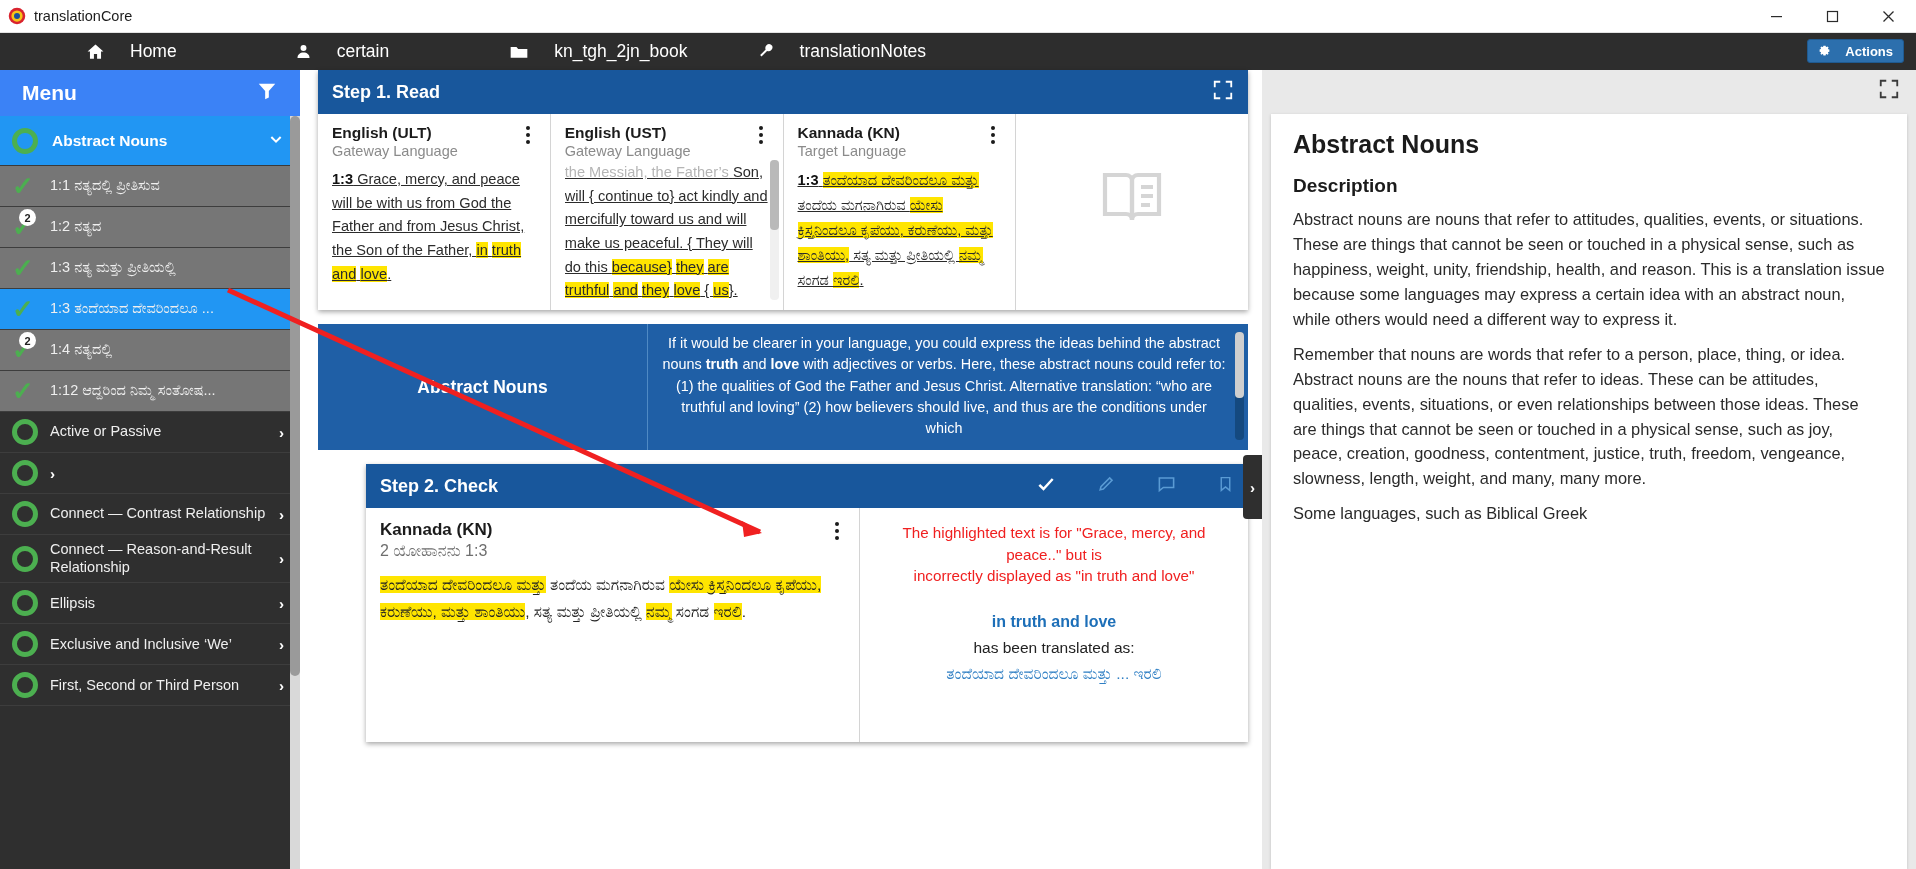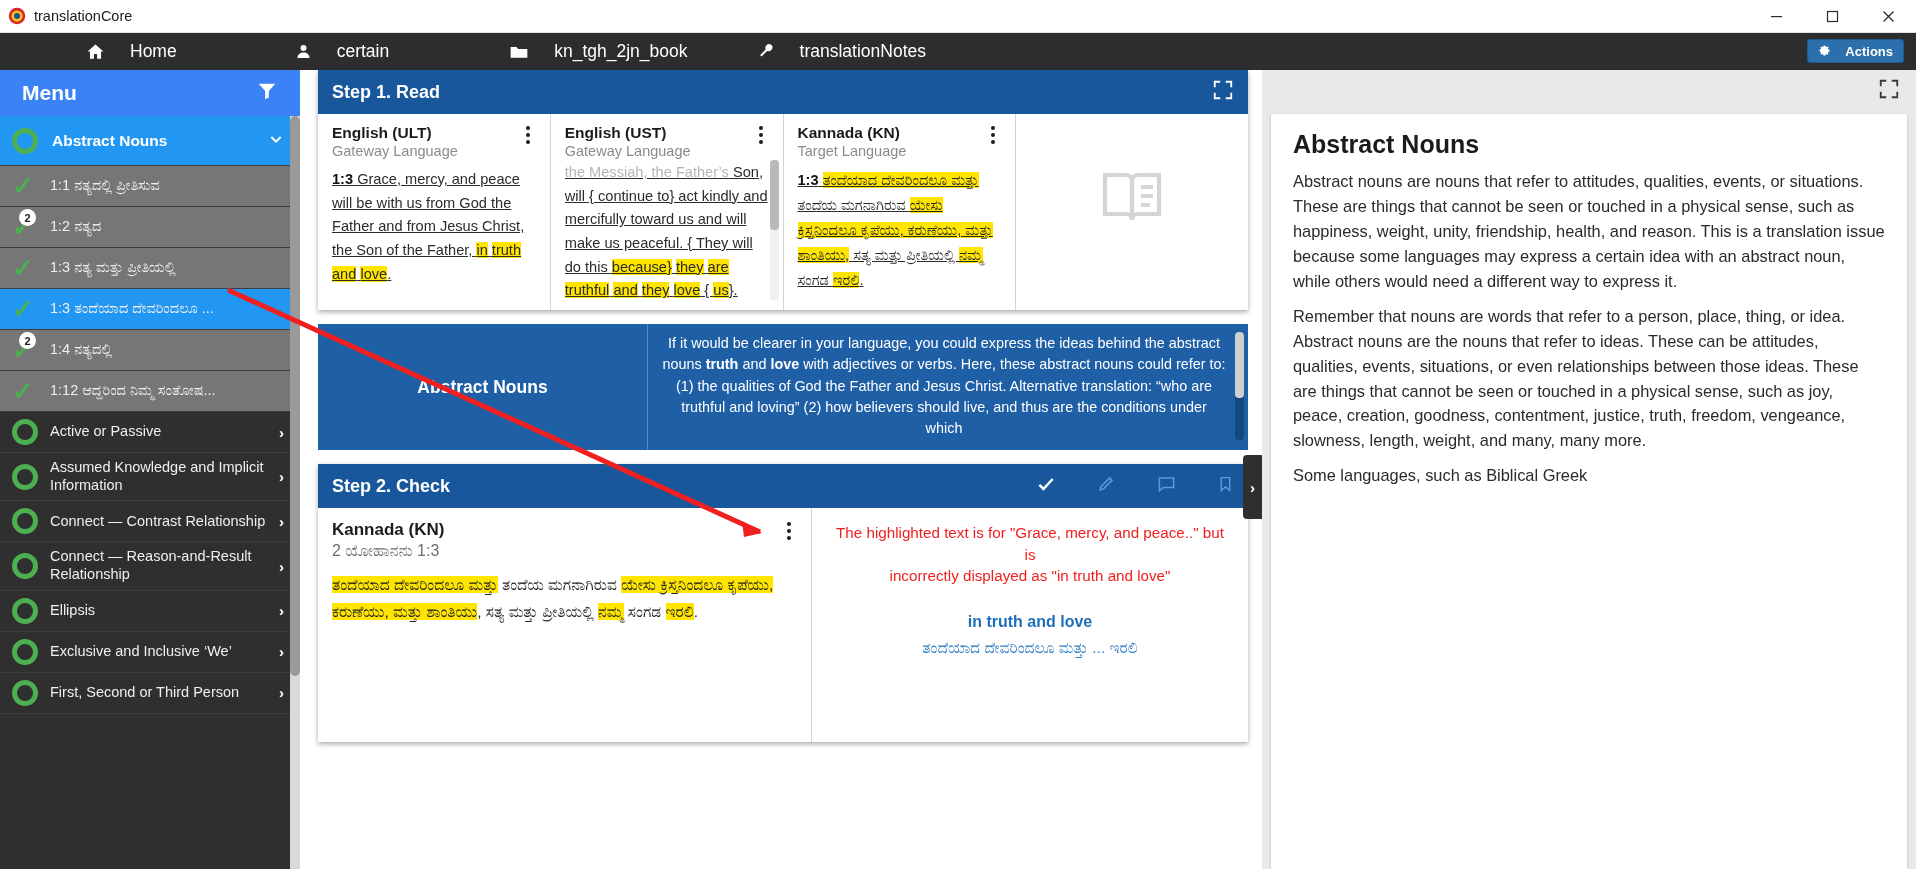--- a/index.html
+++ b/index.html
@@ -176,21 +176,21 @@
   .note-right {
     flex: 1; padding: 9px 22px 0 14px;
     font-size: 14.4px; line-height: 1.48; text-align: center;
     overflow: hidden;
   }
   .note-right b { font-weight: bold; }
   .note-scroll { position:absolute; right:4px; top:8px; width:9px; height:108px; background:#14497f; border-radius:4px;}
   .note-thumb { position:absolute; left:0; top:0; width:9px; height:66px; background:#cfcfcf; border-radius:4px;}
 
   
-  .step2 { margin-top: 14px; }
+  .step2 { margin-top: 14px; margin-left: 48px; }
   .step2 .card-head { justify-content: flex-start; position: relative; }
   .step2-icons {
     position: absolute; right: 14px; top: 0; height: 44px;
     display: flex; align-items: center; gap: 40px; color:#fff;
   }
   .step2-body { display: flex; min-height: 234px; background:#fff; }
   .s2-left { width: 494px; border-right: 1px solid #d4d4d4; padding: 12px 14px 0 14px; position: relative;}
   .s2-right { flex: 1; padding: 14px 18px 0 18px; text-align: center; }
   .s2-title { font-size: 17px; font-weight: bold; color:#1b1b1b;}
   .s2-ref { font-size: 16px; color: #6e6e6e; margin-top: 2px;}
@@ -354,21 +354,20 @@
         <span class="lbl">1:12 ಆದ್ದರಿಂದ ನಿಮ್ಮ ಸಂತೋಷ...</span>
       </div>
 
       <div class="item">
         <span class="ring"></span>
         <span class="lbl">Active or Passive</span>
         <span class="chev">›</span>
       </div>
       <div class="item">
         <span class="ring"></span>
-        <span class="lbl">Assumed Knowledge and Implicit Information</span>
         <span class="chev">›</span>
       </div>
       <div class="item">
         <span class="ring"></span>
         <span class="lbl">Connect — Contrast Relationship</span>
         <span class="chev">›</span>
       </div>
       <div class="item">
         <span class="ring"></span>
         <span class="lbl">Connect — Reason-and-Result Relationship</span>
@@ -529,35 +528,37 @@
             <div class="s2-text">
               <span class="hl">ತಂದೆಯಾದ ದೇವರಿಂದಲೂ ಮತ್ತು</span><span> ತಂದೆಯ ಮಗನಾಗಿರುವ </span><span class="hl">ಯೇಸು ಕ್ರಿಸ್ತನಿಂದಲೂ ಕೃಪೆಯು, ಕರುಣೆಯು, ಮತ್ತು ಶಾಂತಿಯು</span><span>, ಸತ್ಯ ಮತ್ತು ಪ್ರೀತಿಯಲ್ಲಿ </span><span class="hl">ನಮ್ಮ</span><span> ಸಂಗಡ </span><span class="hl">ಇರಲಿ</span><span>.</span>
             </div>
           </div>
           <div class="s2-right">
             <div class="red-note">
               <div>The highlighted text is for "Grace, mercy, and peace.." but is</div>
               <div>incorrectly displayed as "in truth and love"</div>
             </div>
             <div class="phrase">in truth and love</div>
+            <div class="trans-as">has been translated as:</div>
             <div class="trans-kn">ತಂದೆಯಾದ ದೇವರಿಂದಲೂ ಮತ್ತು ... ಇರಲಿ</div>
           </div>
         </div>
       </div>
 
     </div>
 
     <div class="rightpanel">
       <div class="rp-expand">
         <svg width="22" height="22" viewBox="0 0 24 24" fill="none" stroke="#3a3a3a" stroke-width="2">
           <path d="M3 9V3h6M21 9V3h-6M3 15v6h6M21 15v6h-6"></path>
         </svg>
       </div>
       <div class="rp-card">
         <div class="rp-title">Abstract Nouns</div>
+        <div class="rp-h2">Description</div>
         <div class="rp-p">Abstract nouns are nouns that refer to attitudes, qualities, events, or situations. These are things that cannot be seen or touched in a physical sense, such as happiness, weight, unity, friendship, health, and reason. This is a translation issue because some languages may express a certain idea with an abstract noun, while others would need a different way to express it.</div>
         <div class="rp-p">Remember that nouns are words that refer to a person, place, thing, or idea. Abstract nouns are the nouns that refer to ideas. These can be attitudes, qualities, events, situations, or even relationships between those ideas. These are things that cannot be seen or touched in a physical sense, such as joy, peace, creation, goodness, contentment, justice, truth, freedom, vengeance, slowness, length, weight, and many, many more.</div>
         <div class="rp-p">Some languages, such as Biblical Greek</div>
       </div>
     </div>
 
     <div class="drawer-handle">
       <span>›</span>
     </div>
 

